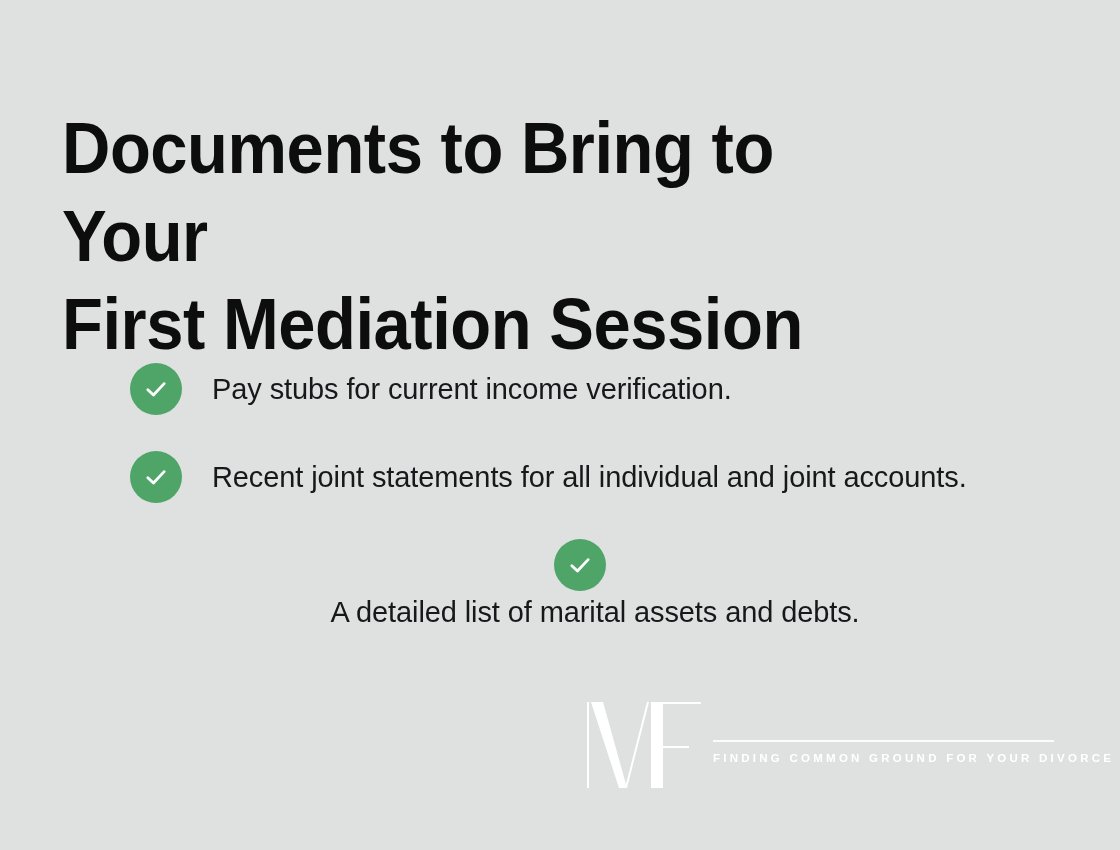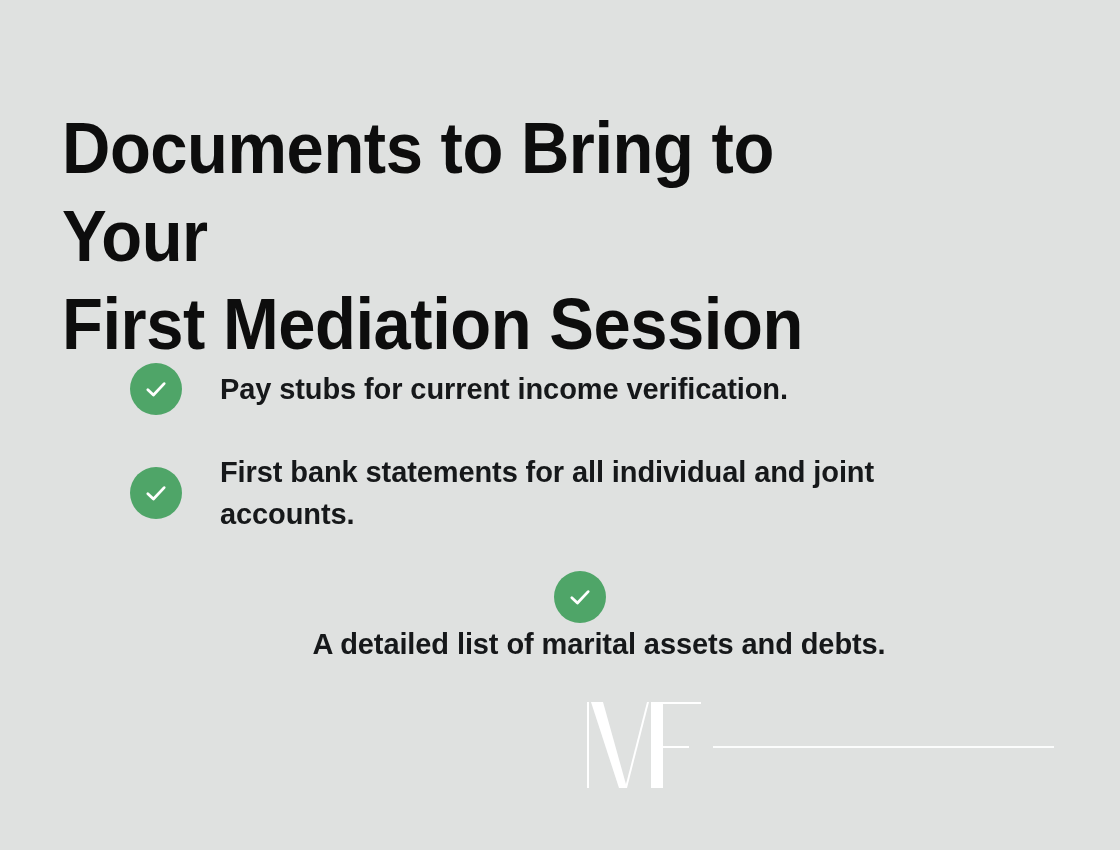--- a/index.html
+++ b/index.html
@@ -71,24 +71,24 @@
     align-items: center;
     justify-content: center;
   }
   .check-circle svg {
     display: block;
     width: 28px;
     height: 28px;
   }
 
   .check-text {
-    margin-left: 38px;
+    margin-left: 30px;
     font-size: 29px;
     line-height: 42px;
-    font-weight: 700;
+    font-weight: 400;
     color: #16181a;
     max-width: 760px;
     letter-spacing: -0.1px;
   }
 
   
   .logo {
     position: absolute;
     left: 583px;
     top: 702px;
@@ -173,21 +173,21 @@
       </span>
       <span class="check-text">Pay stubs for current income verification.</span>
     </li>
 
     <li class="check-item">
       <span class="check-circle">
         <svg viewBox="0 0 24 24" fill="none" aria-hidden="true">
           <path d="M5 12.6 L9.8 17.2 L19 7.4" stroke="#ffffff" stroke-width="2.4" stroke-linecap="round" stroke-linejoin="round"></path>
         </svg>
       </span>
-      <span class="check-text">First bank statements for all individual and joint accounts.</span>
+      <span class="check-text">Recent joint statements for all individual and joint accounts.</span>
     </li>
 
     <li class="check-item">
       <span class="check-circle">
         <svg viewBox="0 0 24 24" fill="none" aria-hidden="true">
           <path d="M5 12.6 L9.8 17.2 L19 7.4" stroke="#ffffff" stroke-width="2.4" stroke-linecap="round" stroke-linejoin="round"></path>
         </svg>
       </span>
       <span class="check-text">A detailed list of marital assets and debts.</span>
     </li>
@@ -204,17 +204,18 @@
         <polygon points="44,86 42,86 64,0 66,0" fill="#ffffff"></polygon>
 
         <rect x="68" y="0" width="12" height="86" fill="#ffffff"></rect>
         <rect x="80" y="0" width="38" height="2" fill="#ffffff"></rect>
         <rect x="80" y="44" width="26" height="2" fill="#ffffff"></rect>
       </svg>
     </div>
 
     <div class="logo-words">
       <div class="logo-rule"></div>
+      <div class="logo-tagline">FINDING COMMON GROUND FOR YOUR DIVORCE</div>
     </div>
 
   </div>
 
 </div>
 
 </body></html>

